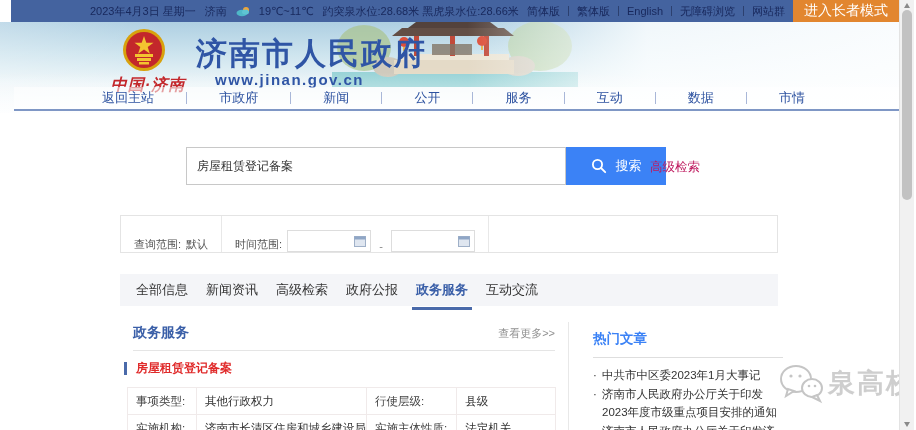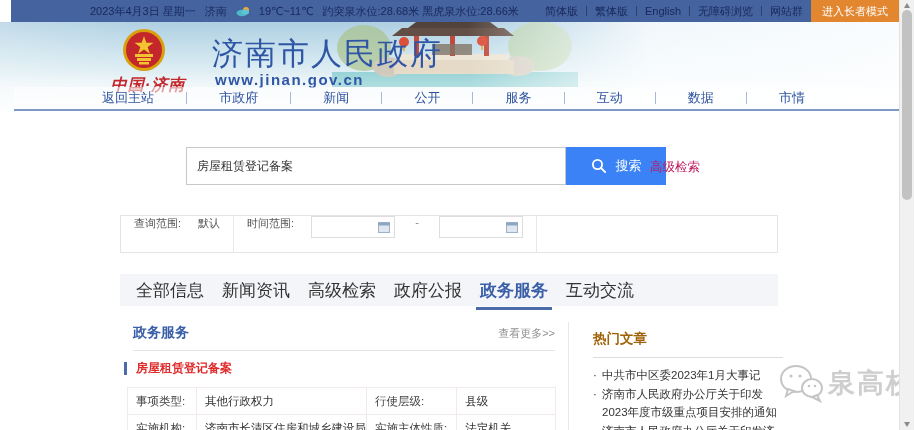--- a/index.html
+++ b/index.html
@@ -6,86 +6,86 @@
   body{width:916px;height:430px;overflow:hidden;font-family:"Liberation Sans","DejaVu Sans",sans-serif;}
   .page{position:relative;width:916px;height:430px;background:#fff;overflow:hidden;}
 
   
   .topbar{position:absolute;left:11px;top:0;width:888px;height:22px;background:#44639f;
           display:flex;align-items:center;justify-content:space-between;font-size:11px;color:#18285c;}
   .topbar-left{display:flex;align-items:center;gap:9px;padding-left:79px;white-space:nowrap;}
   .topbar-right{display:flex;align-items:center;gap:8px;height:22px;}
   .tb-sep{width:1px;height:10px;background:#2c406f;}
   .tb-link{cursor:pointer;white-space:nowrap;}
-  .elder-btn{height:22px;background:#e2862f;color:#fff;border:none;font-size:11px;
+  .elder-btn{height:22px;background:#e2862f;color:#fff;border:none;font-size:14px;
              padding:0 11px;cursor:pointer;font-family:inherit;}
   .weather-ico{width:14px;height:11px;display:inline-block;}
 
   
   .banner{position:absolute;left:0;top:22px;width:899px;height:91px;
           background:linear-gradient(180deg,#aecfe2 0%,#cde4ee 35%,#ecf5f8 68%,#fbfdfe 100%);overflow:hidden;}
   .banner-fade{position:absolute;inset:0;
           background:linear-gradient(90deg,rgba(255,255,255,.25) 0%,rgba(255,255,255,0) 18%,rgba(255,255,255,0) 52%,rgba(252,254,255,.85) 72%,rgba(253,254,255,.95) 100%);}
   .banner-fade2{position:absolute;inset:0;
           background:linear-gradient(180deg,rgba(255,255,255,0) 55%,rgba(255,255,255,.55) 100%);}
   .pavilion{position:absolute;left:332px;top:0;opacity:.9;}
   .emblem{position:absolute;left:122px;top:6px;width:44px;height:44px;}
   .emblem-caption{position:absolute;left:98px;top:53px;width:100px;text-align:center;
           color:#c3272b;font-size:16px;font-weight:bold;font-style:italic;letter-spacing:1px;}
-  .site-title{position:absolute;left:212px;top:11px;font-size:31px;font-weight:normal;color:#2f55a5;letter-spacing:2px;}
+  .site-title{position:absolute;left:196px;top:11px;font-size:31px;font-weight:bold;color:#2f55a5;letter-spacing:2px;}
   .site-url{position:absolute;left:215px;top:49px;font-size:15px;font-weight:600;color:#2f55a5;letter-spacing:1.5px;cursor:pointer;}
 
   
   .navbar{position:absolute;left:14px;top:87px;width:899px;height:24px;background:rgba(255,255,255,.55);
           border-bottom:2px solid #7f97c5;display:flex;align-items:center;justify-content:space-between;
           padding:0 108px 0 88px;box-sizing:border-box;}
   .nav-item{font-size:13px;color:#2d52a0;cursor:pointer;white-space:nowrap;}
   .nav-sep{width:1px;height:12px;background:#a9b7d8;}
 
   
   .search-input{position:absolute;left:186px;top:147px;width:380px;height:38px;box-sizing:border-box;
           border:1px solid #c8c8c8;padding:0 10px;font-size:12px;color:#333;font-family:inherit;outline:none;}
   .search-btn{position:absolute;left:566px;top:147px;width:100px;height:38px;background:#3b82f6;border:none;
           color:#fff;font-size:13px;display:flex;align-items:center;justify-content:center;gap:9px;cursor:pointer;font-family:inherit;}
   .adv-link{position:absolute;left:650px;top:159px;font-size:12.5px;color:#be185d;cursor:pointer;}
 
   
   .filter-box{position:absolute;left:120px;top:215px;width:658px;height:38px;box-sizing:border-box;
           border:1px solid #e4e4e4;display:flex;align-items:center;font-size:11px;color:#555;}
-  .f-cell{display:flex;align-items:flex-start;gap:17px;padding:0 13px;height:100%;}
+  .f-cell{display:flex;align-items:flex-end;gap:5px;padding:0 13px;height:100%;}
   .f-div{width:1px;height:100%;background:#e8e8e8;}
   .date-input{width:84px;height:22px;border:1px solid #ddd;background:#fff;display:flex;align-items:center;
           justify-content:flex-end;padding:0 4px;box-sizing:border-box;cursor:pointer;}
   .cal-ico{width:12px;height:12px;}
   .f-dash{color:#888;margin:0 3px;}
 
   
   .tabbar{position:absolute;left:120px;top:274px;width:658px;height:32px;background:#f4f5f8;
           display:flex;align-items:center;gap:14px;padding-left:14px;box-sizing:border-box;}
-  .tab{font-size:17px;color:#333;cursor:pointer;position:relative;height:100%;display:flex;align-items:center;padding:0 2px;}
+  .tab{font-size:13px;color:#333;cursor:pointer;position:relative;height:100%;display:flex;align-items:center;padding:0 2px;}
   .tab.active{color:#3a5fa8;font-weight:bold;}
   .tab.active::after{content:"";position:absolute;left:-2px;right:-2px;bottom:-4px;height:3px;background:#4a6aaa;}
 
   
   .section-head{position:absolute;left:133px;top:324px;width:422px;display:flex;justify-content:space-between;align-items:center;}
   .section-title{font-size:14px;font-weight:bold;color:#3a5fa8;}
   .more-link{font-size:11px;color:#909090;cursor:pointer;}
   .head-divider{position:absolute;left:133px;top:350px;width:422px;height:1px;background:#e5e5e5;}
   .result-title-row{position:absolute;left:124px;top:360px;display:flex;align-items:center;gap:9px;}
   .blue-bar{width:3px;height:13px;background:#4a6aaa;}
   .result-title{font-size:12px;font-weight:bold;color:#e02b2b;cursor:pointer;}
   .info-table{position:absolute;left:127px;top:387px;width:429px;border-collapse:collapse;font-size:11.5px;}
   .info-table td{border:1px solid #f0eaea;height:26px;padding:0 0 0 8px;white-space:nowrap;}
   .info-table .lbl{color:#444;}
   .info-table .val{color:#333;}
   .c1{width:70px;} .c2{width:138px;} .c3{width:90px;} .c4{width:131px;}
 
   
   .col-divider{position:absolute;left:568px;top:322px;width:1px;height:108px;background:#e8e8e8;}
-  .side-title{position:absolute;left:593px;top:330px;font-size:13.5px;font-weight:bold;color:#a16207;}
+  .side-title{position:absolute;left:593px;top:330px;font-size:13.5px;font-weight:bold;color:#3b82f6;}
   .side-divider{position:absolute;left:593px;top:357px;width:190px;height:1px;background:#dedede;}
   .article-list{position:absolute;left:593px;top:366px;width:192px;list-style:none;margin:0;padding:0;
           font-size:11.5px;color:#333;}
   .article-list li{position:relative;padding-left:9px;line-height:18px;margin-bottom:1px;cursor:pointer;}
   .article-list .bullet{position:absolute;left:0;top:0;color:#333;}
 
   
   .watermark{position:absolute;left:778px;top:362px;display:flex;align-items:center;gap:4px;opacity:.85;}
   .wm-text{font-size:27px;font-weight:bold;color:#c6c6c6;letter-spacing:2px;text-shadow:0 0 1px #fff;}
 

